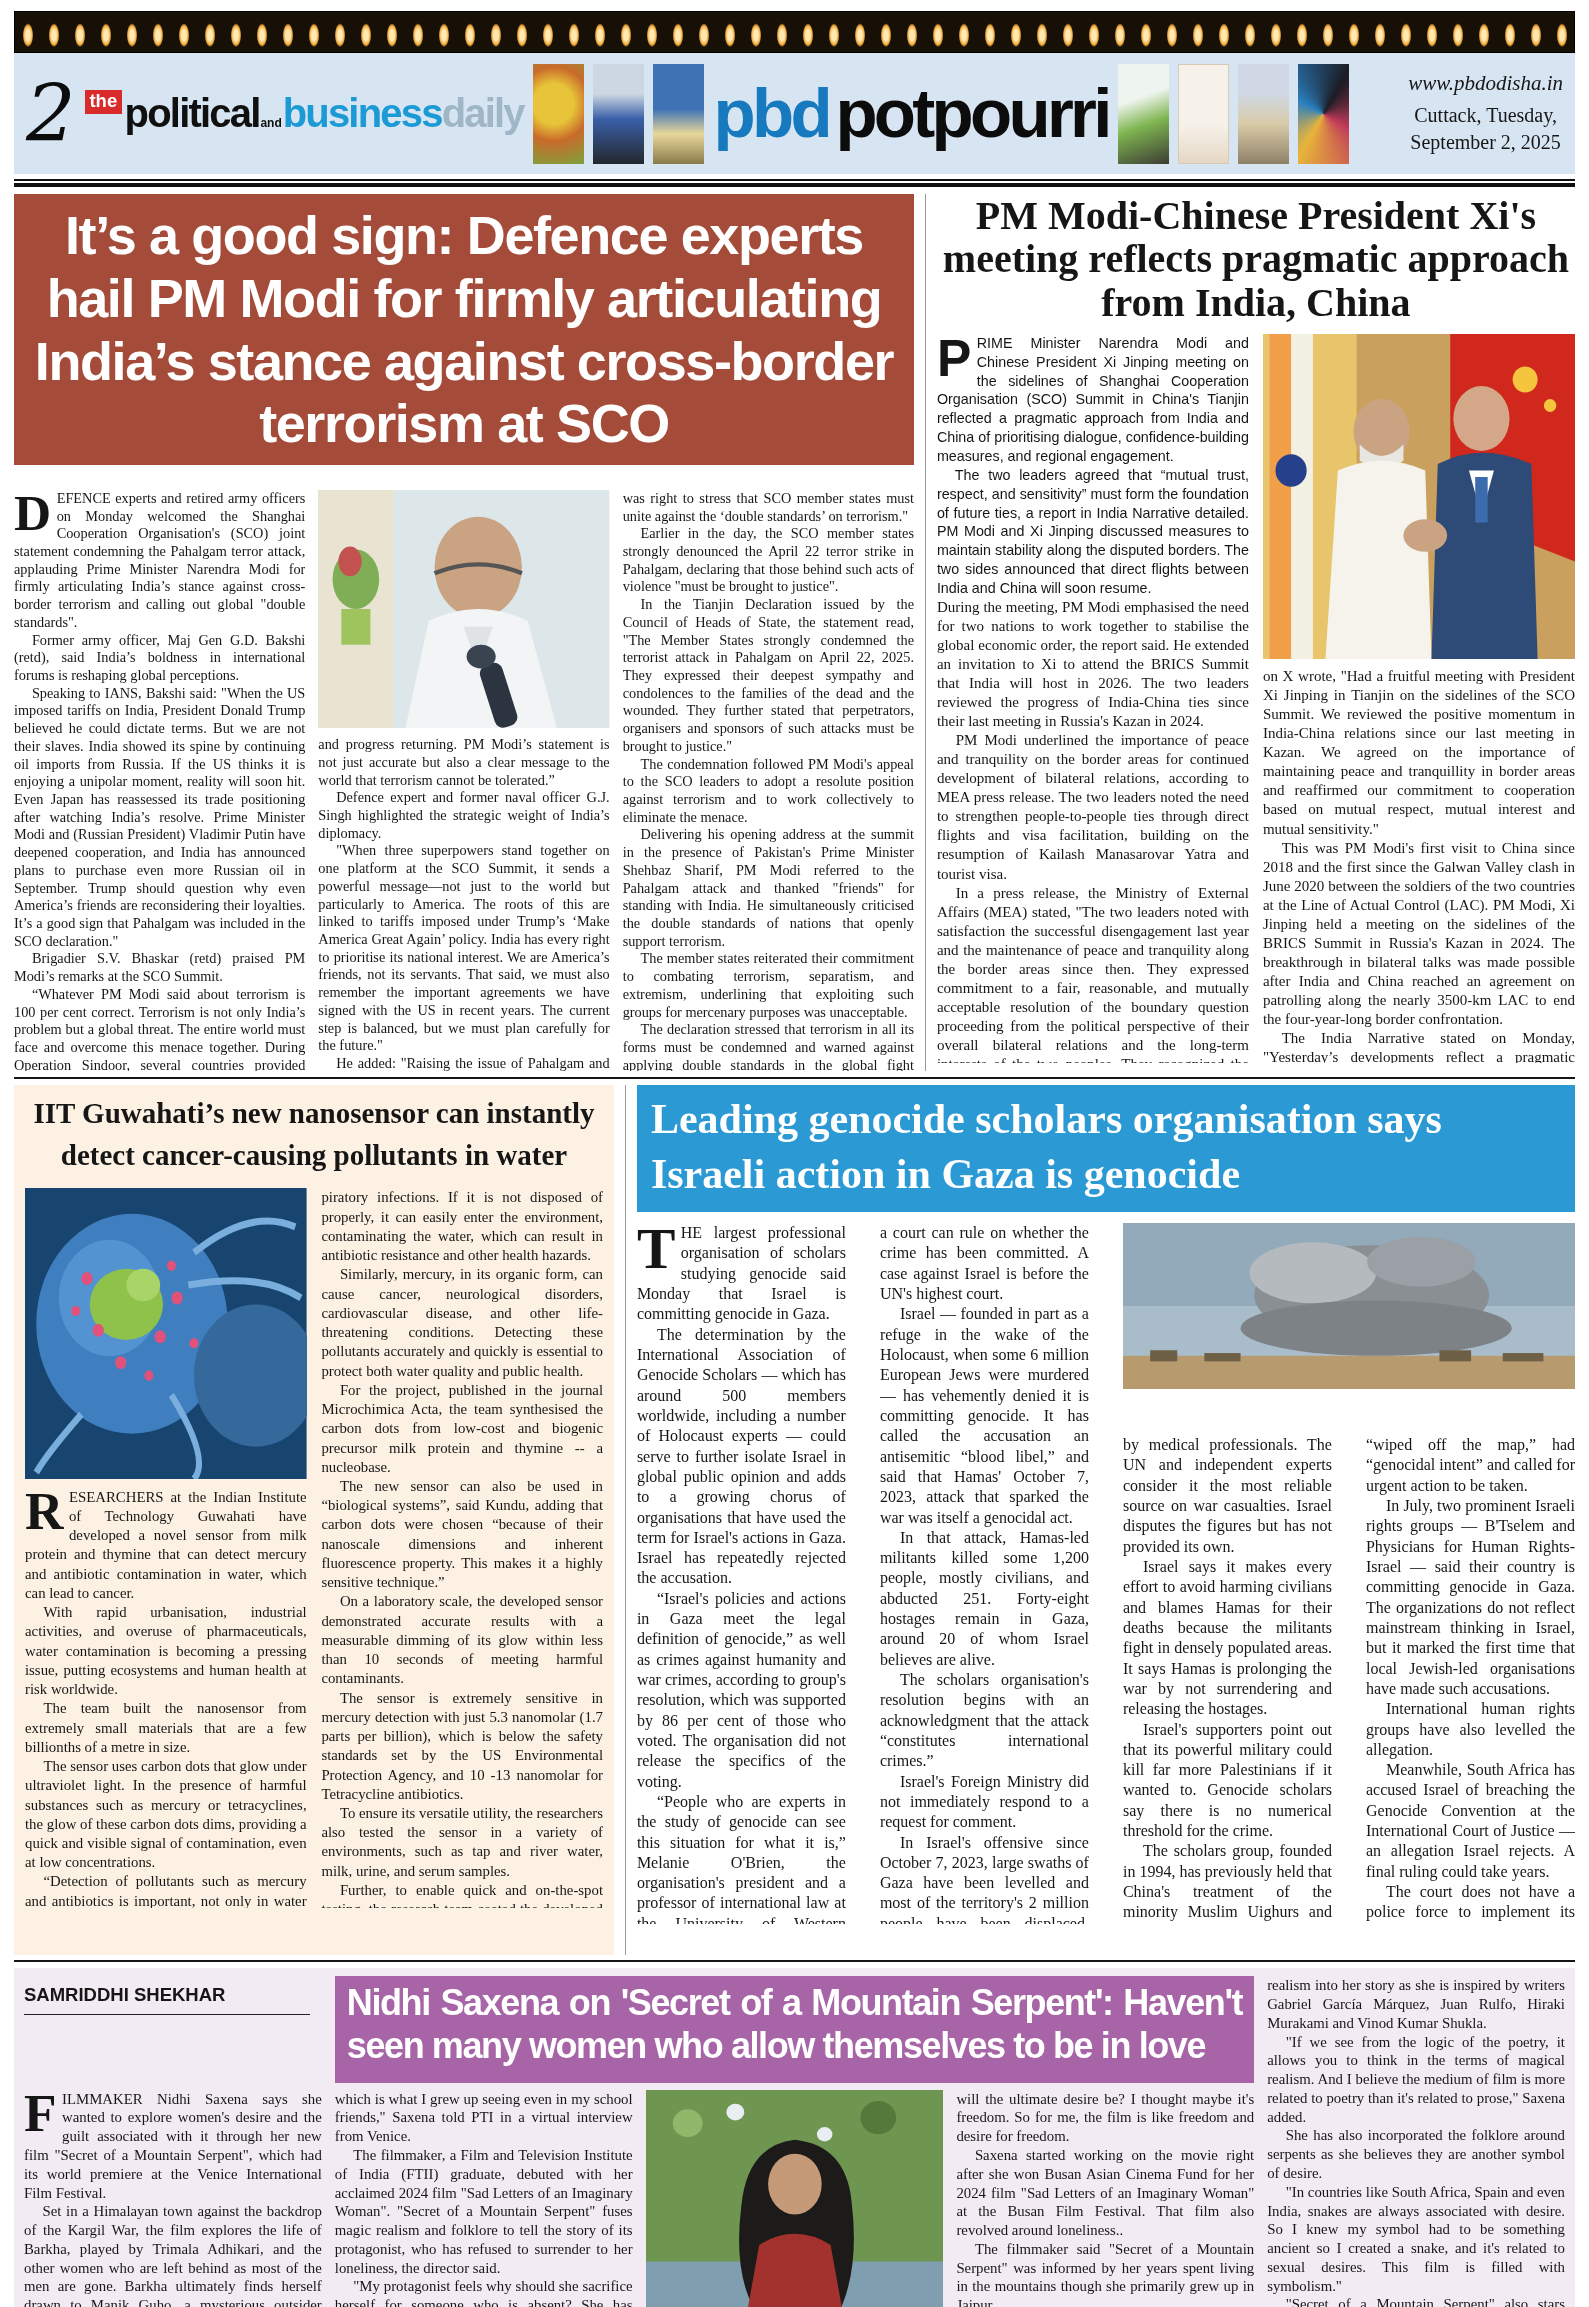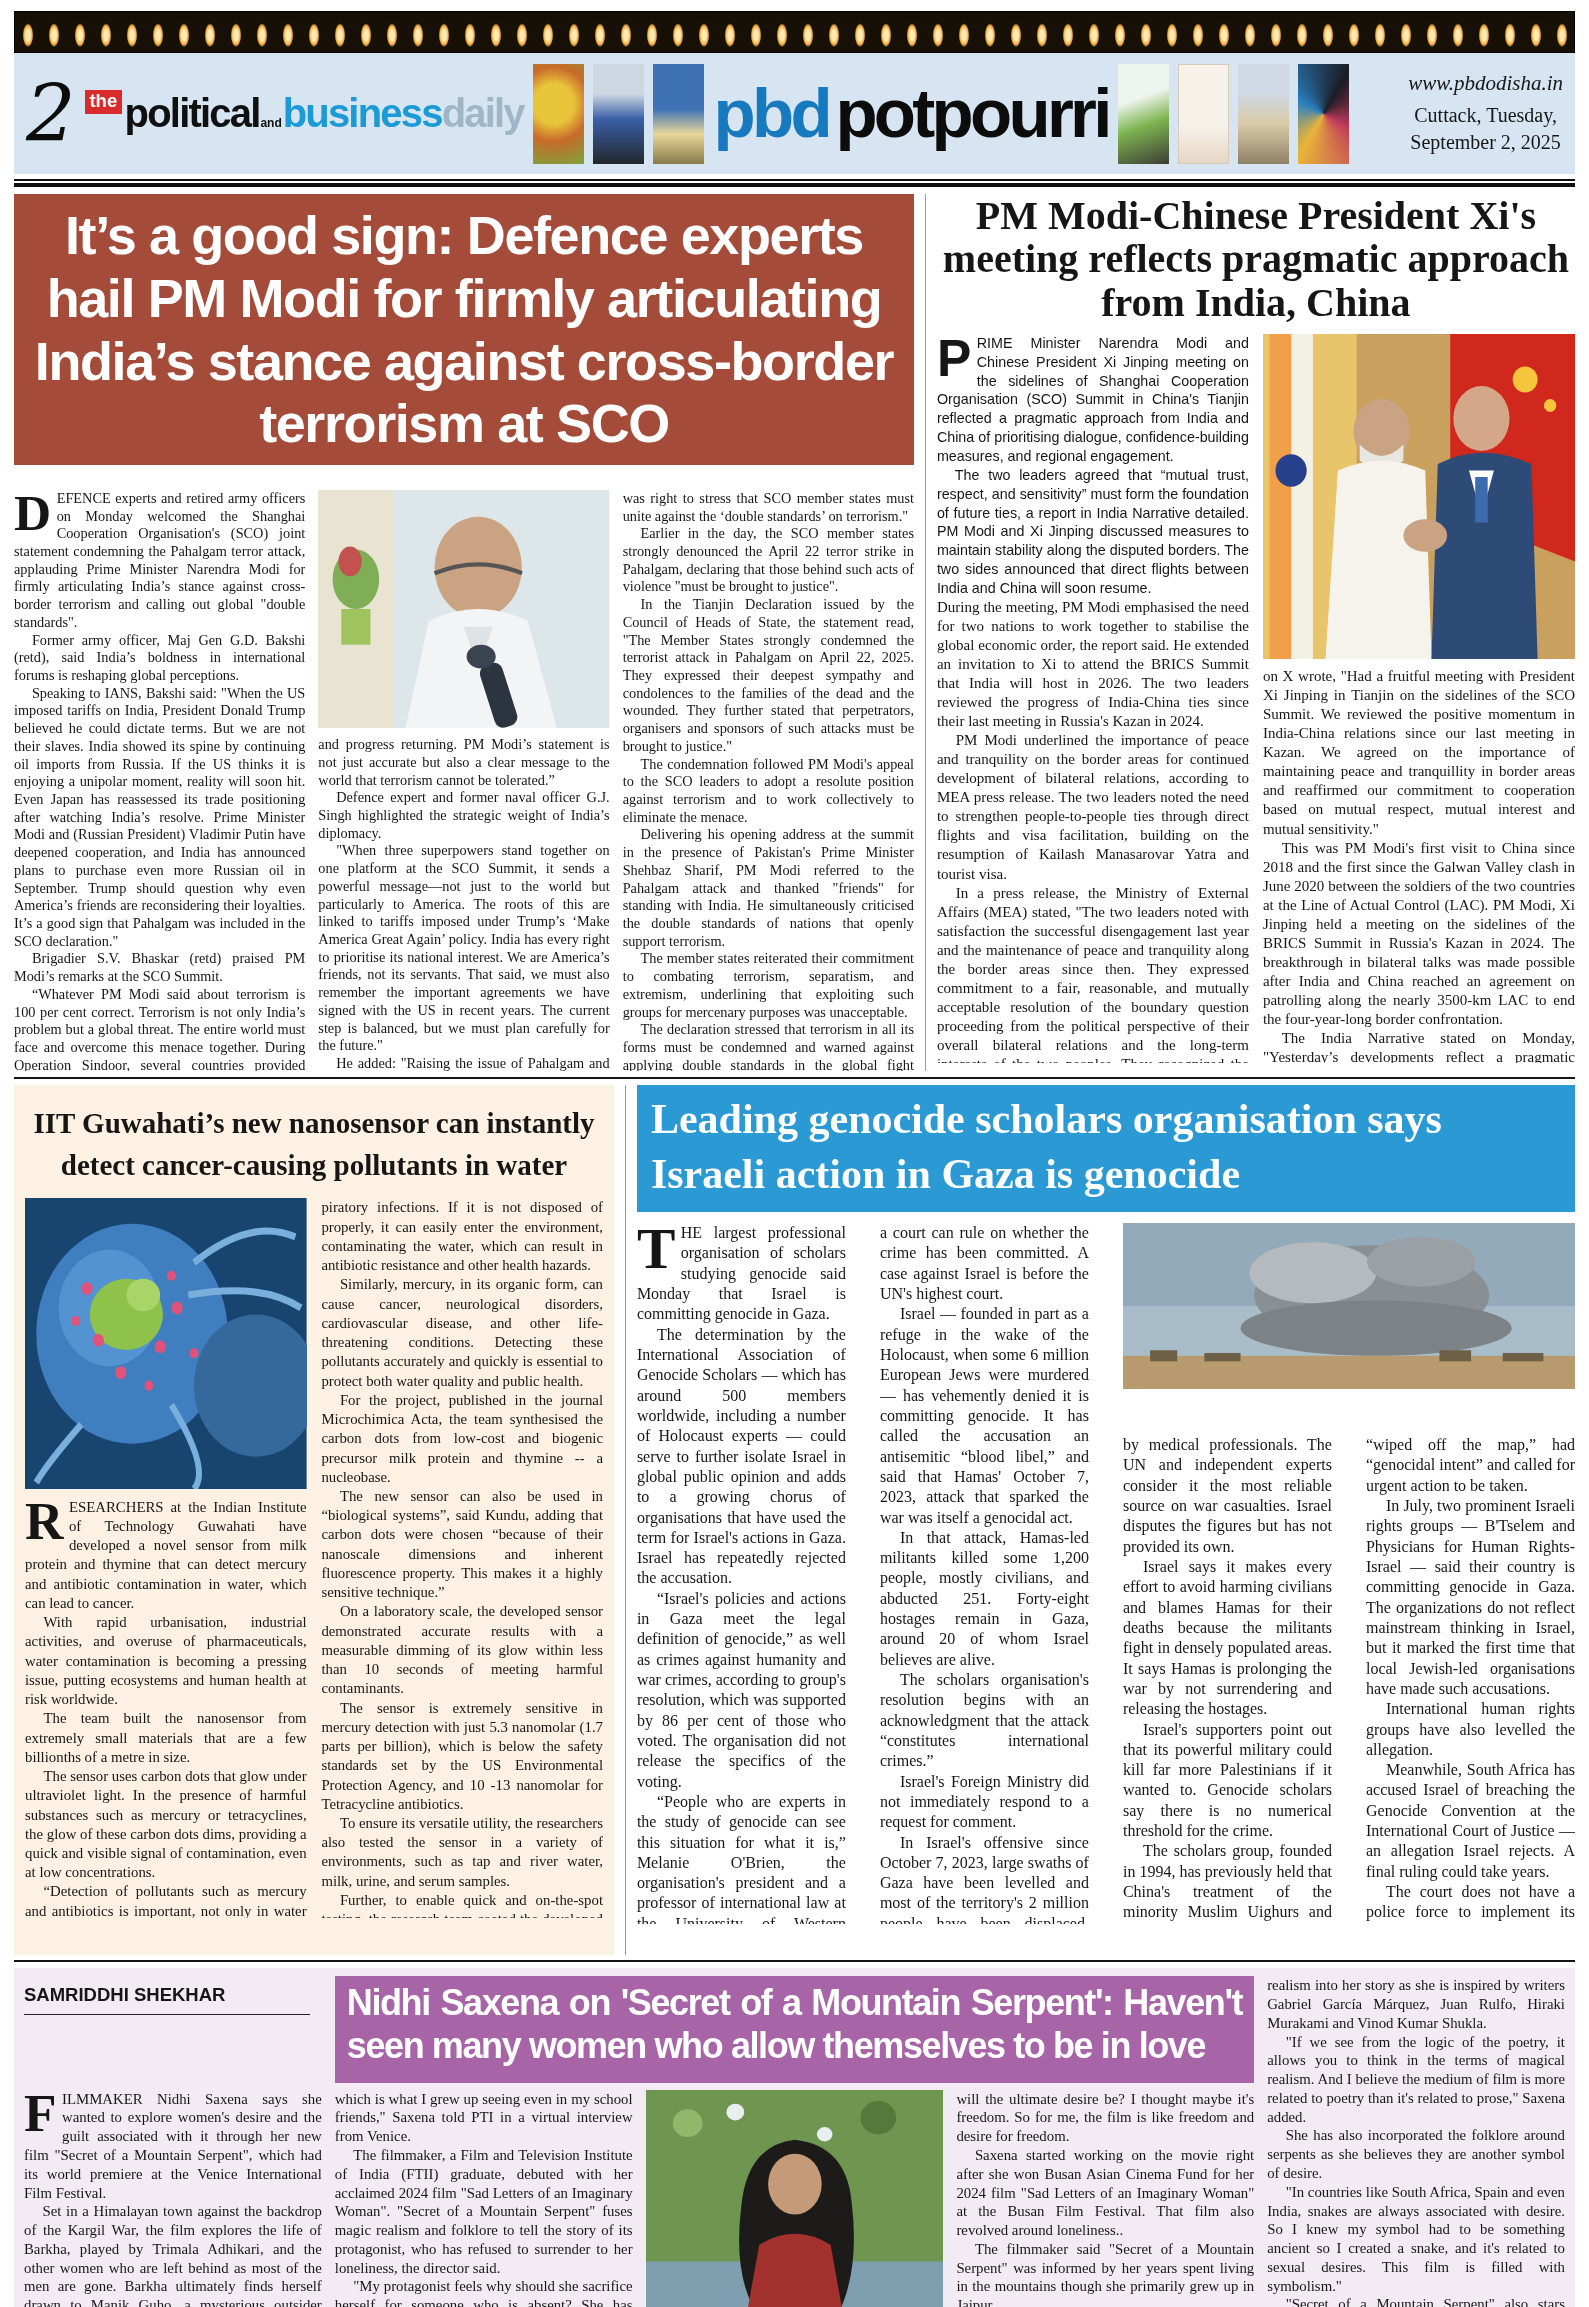--- a/index.html
+++ b/index.html
@@ -45,21 +45,21 @@
   .sco-body{margin-top:25px;display:grid;grid-template-columns:repeat(3,1fr);gap:13px;height:685px;overflow:hidden;font-size:14.3px;line-height:1.24;text-align:justify;}
   .col{overflow:hidden;}
   .mx{flex:1;overflow:hidden;}
   .mx-head{font-weight:bold;font-size:40px;line-height:1.08;text-align:center;margin:0;padding:0 4.6px;}
   .mx-body{margin-top:10px;display:grid;grid-template-columns:1fr 1fr;gap:14px;height:729px;overflow:hidden;font-size:15px;line-height:1.27;text-align:justify;}
   .mx .lead p{font-family:"Liberation Sans",sans-serif;font-size:14.3px;line-height:1.32;}
   .ph-bakshi{height:238px;margin-bottom:8.3px;}
   .ph-modixi{height:325px;margin-bottom:8.3px;}
   
   .mid{display:flex;gap:11px;height:870px;overflow:hidden;margin-top:0.9px;}
-  .iit{width:600px;flex:none;background:#FCF1E2;box-sizing:border-box;padding:16px 11px;}
+  .iit{width:600px;flex:none;background:#FCF1E2;box-sizing:border-box;padding:6px 11px;}
   .iit-head{font-weight:bold;font-size:29px;line-height:1.45;text-align:center;margin:1.8px 0 0;}
   .iit-body{margin-top:12px;display:grid;grid-template-columns:1fr 1fr;gap:14.8px;height:720px;overflow:hidden;font-size:14.8px;line-height:1.3;text-align:justify;}
   .ph-cancer{height:291px;margin-bottom:8.3px;}
   .gen{flex:1;overflow:hidden;}
   .gen-head{background:#2B99D4;color:#fff;font-weight:bold;font-size:42px;line-height:1.3;padding:7.4px 14px 11px;margin:0;}
   .gen-body{margin-top:11px;display:grid;grid-template-columns:repeat(4,1fr);grid-template-rows:178px auto;column-gap:14px;font-size:16px;line-height:1.27;text-align:justify;height:701px;overflow:hidden;gap:34px;}
   .gen-c1{grid-column:1;grid-row:1/3;}
   .gen-c2{grid-column:2;grid-row:1/3;}
   .ph-gaza{grid-column:3/5;grid-row:1;height:166px;align-self:start;}
   .gen-c3{grid-column:3;grid-row:2;}

